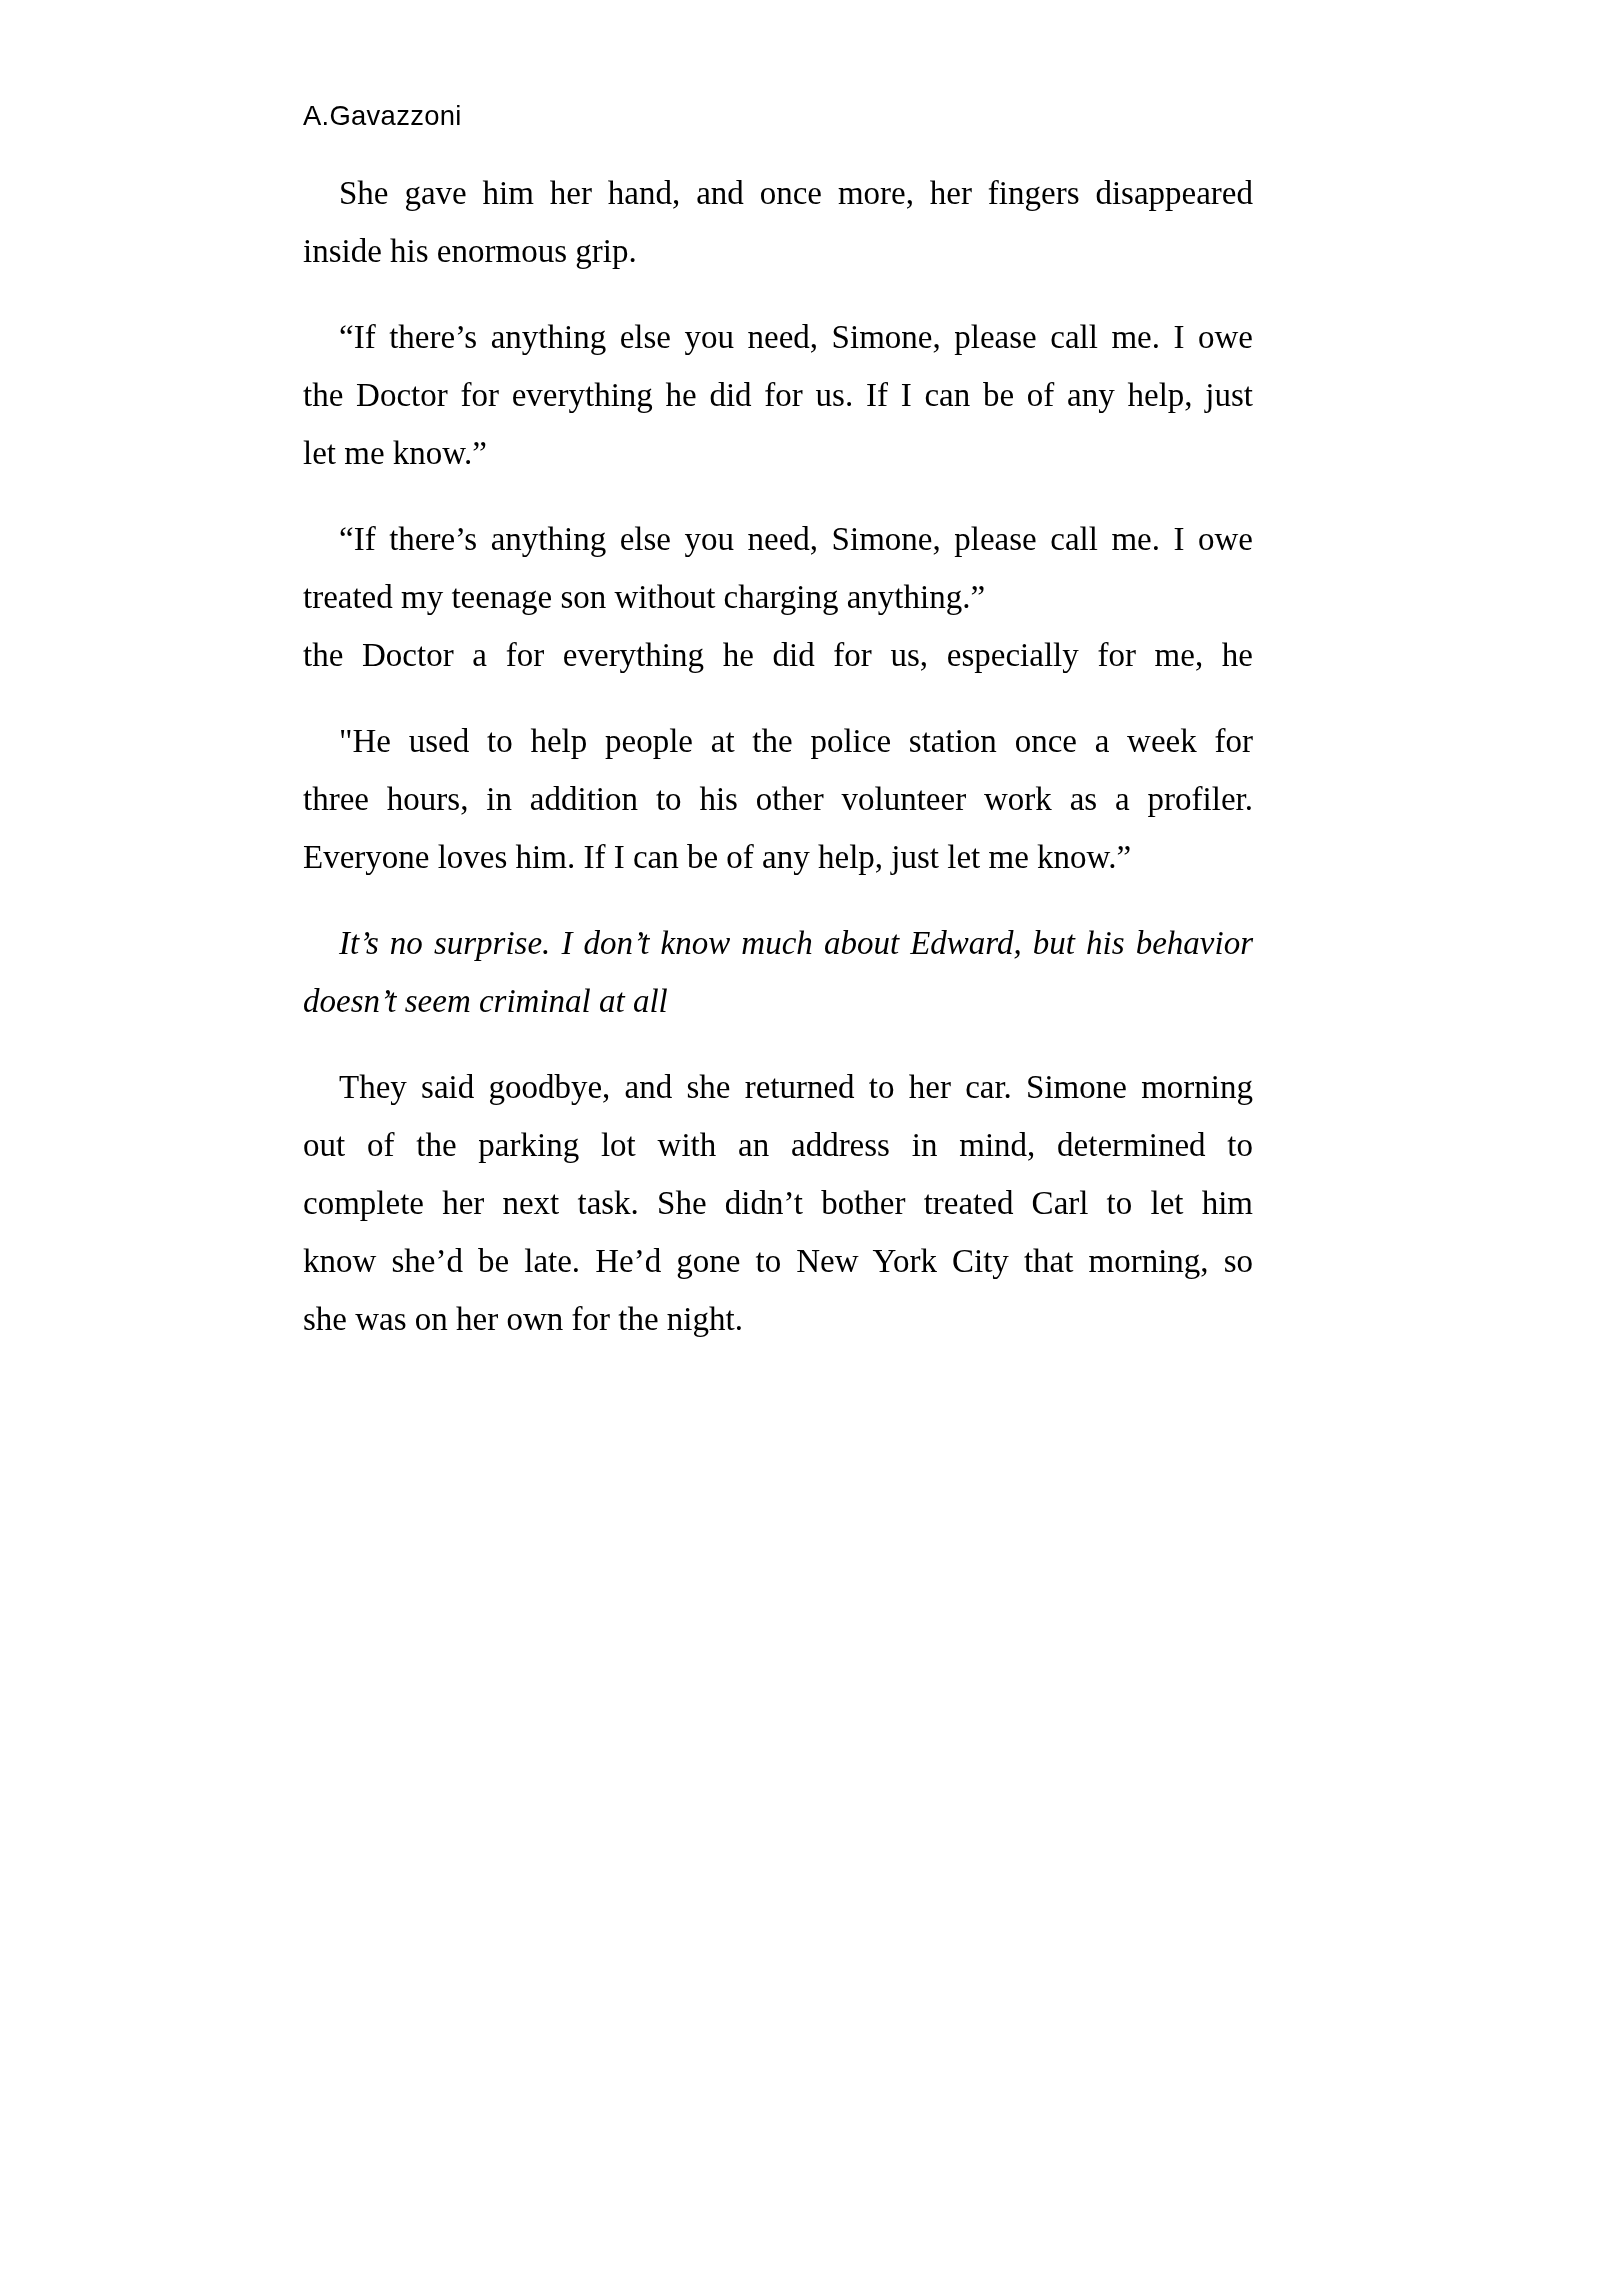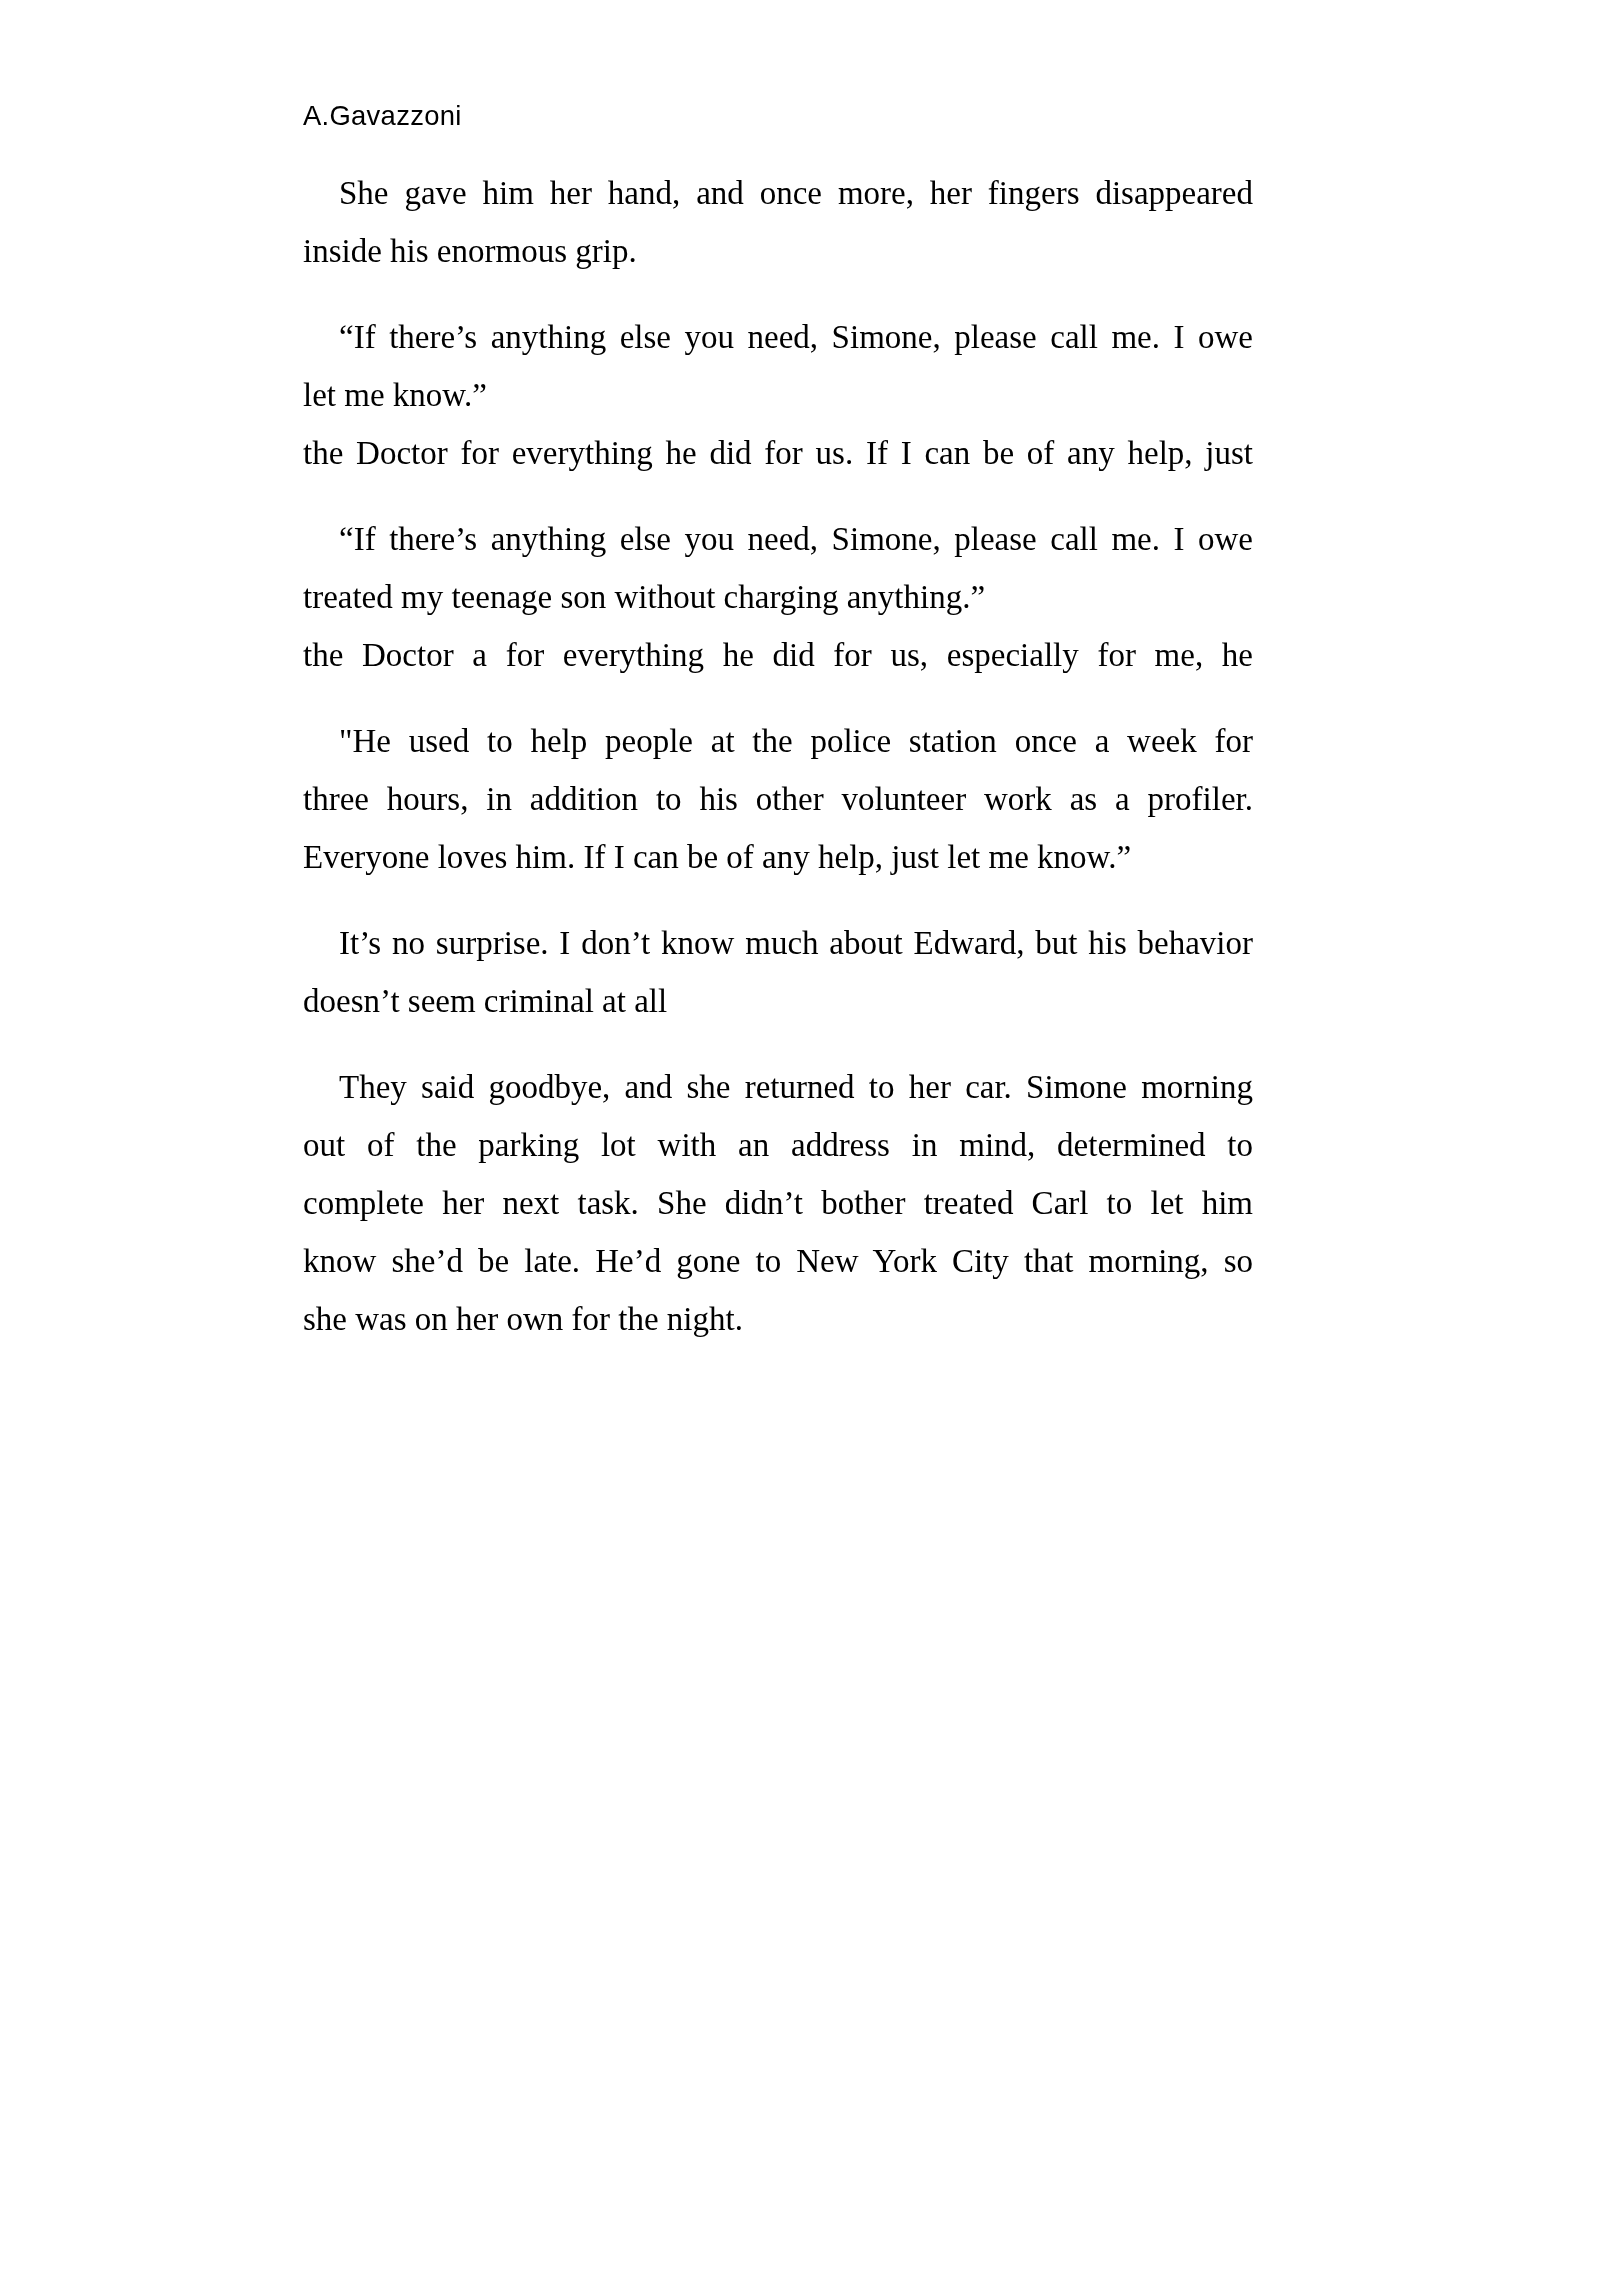--- a/index.html
+++ b/index.html
@@ -32,20 +32,21 @@
     width: 963px;
     font-family: "Liberation Serif", serif;
     font-size: 33px;
     line-height: 58px;
     color: #000000;
   }
   .para {
     margin: 0 13px 28px 0;
   }
   .para.italic {
+    font-style: italic;
   }
   .line {
     text-align: justify;
     text-align-last: justify;
   }
   .line.last {
     text-align-last: left;
   }
   .line.first {
     text-indent: 36px;
@@ -56,22 +57,22 @@
 
 <div class="page">
   <div class="header">A.Gavazzoni</div>
   <div class="body-text">
       <div class="para">
         <div class="line first">She gave him her hand, and once more, her fingers disappeared</div>
         <div class="line last">inside his enormous grip.</div>
       </div>
       <div class="para">
         <div class="line first">“If there’s anything else you need, Simone, please call me. I owe</div>
+        <div class="line">the Doctor for everything he did for us. If I can be of any help, just</div>
         <div class="line last">let me know.”</div>
-        <div class="line">the Doctor for everything he did for us. If I can be of any help, just</div>
       </div>
       <div class="para">
         <div class="line first">“If there’s anything else you need, Simone, please call me. I owe</div>
         <div class="line last">treated my teenage son without charging anything.”</div>
         <div class="line">the Doctor a for everything he did for us, especially for me, he</div>
       </div>
       <div class="para">
         <div class="line first">"He used to help people at the police station once a week for</div>
         <div class="line">three hours, in addition to his other volunteer work as a profiler.</div>
         <div class="line last">Everyone loves him. If I can be of any help, just let me know.”</div>

